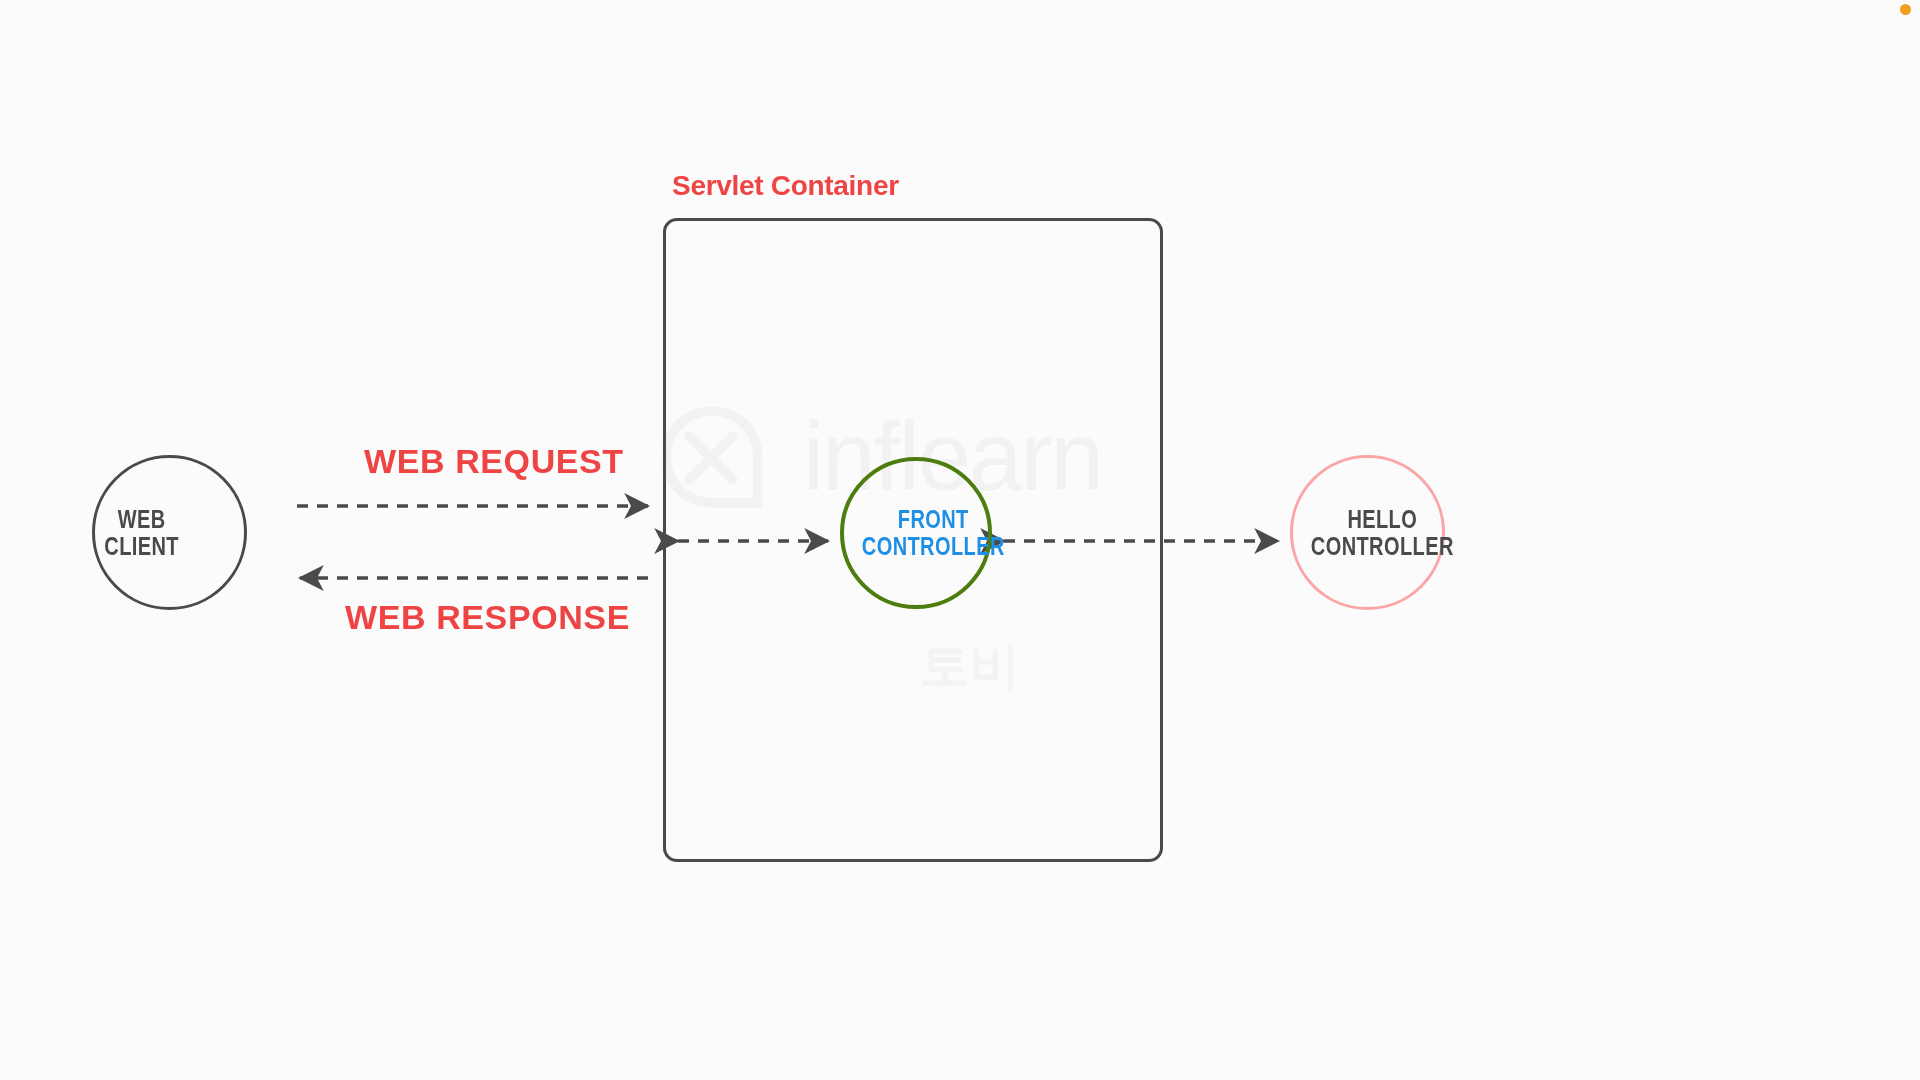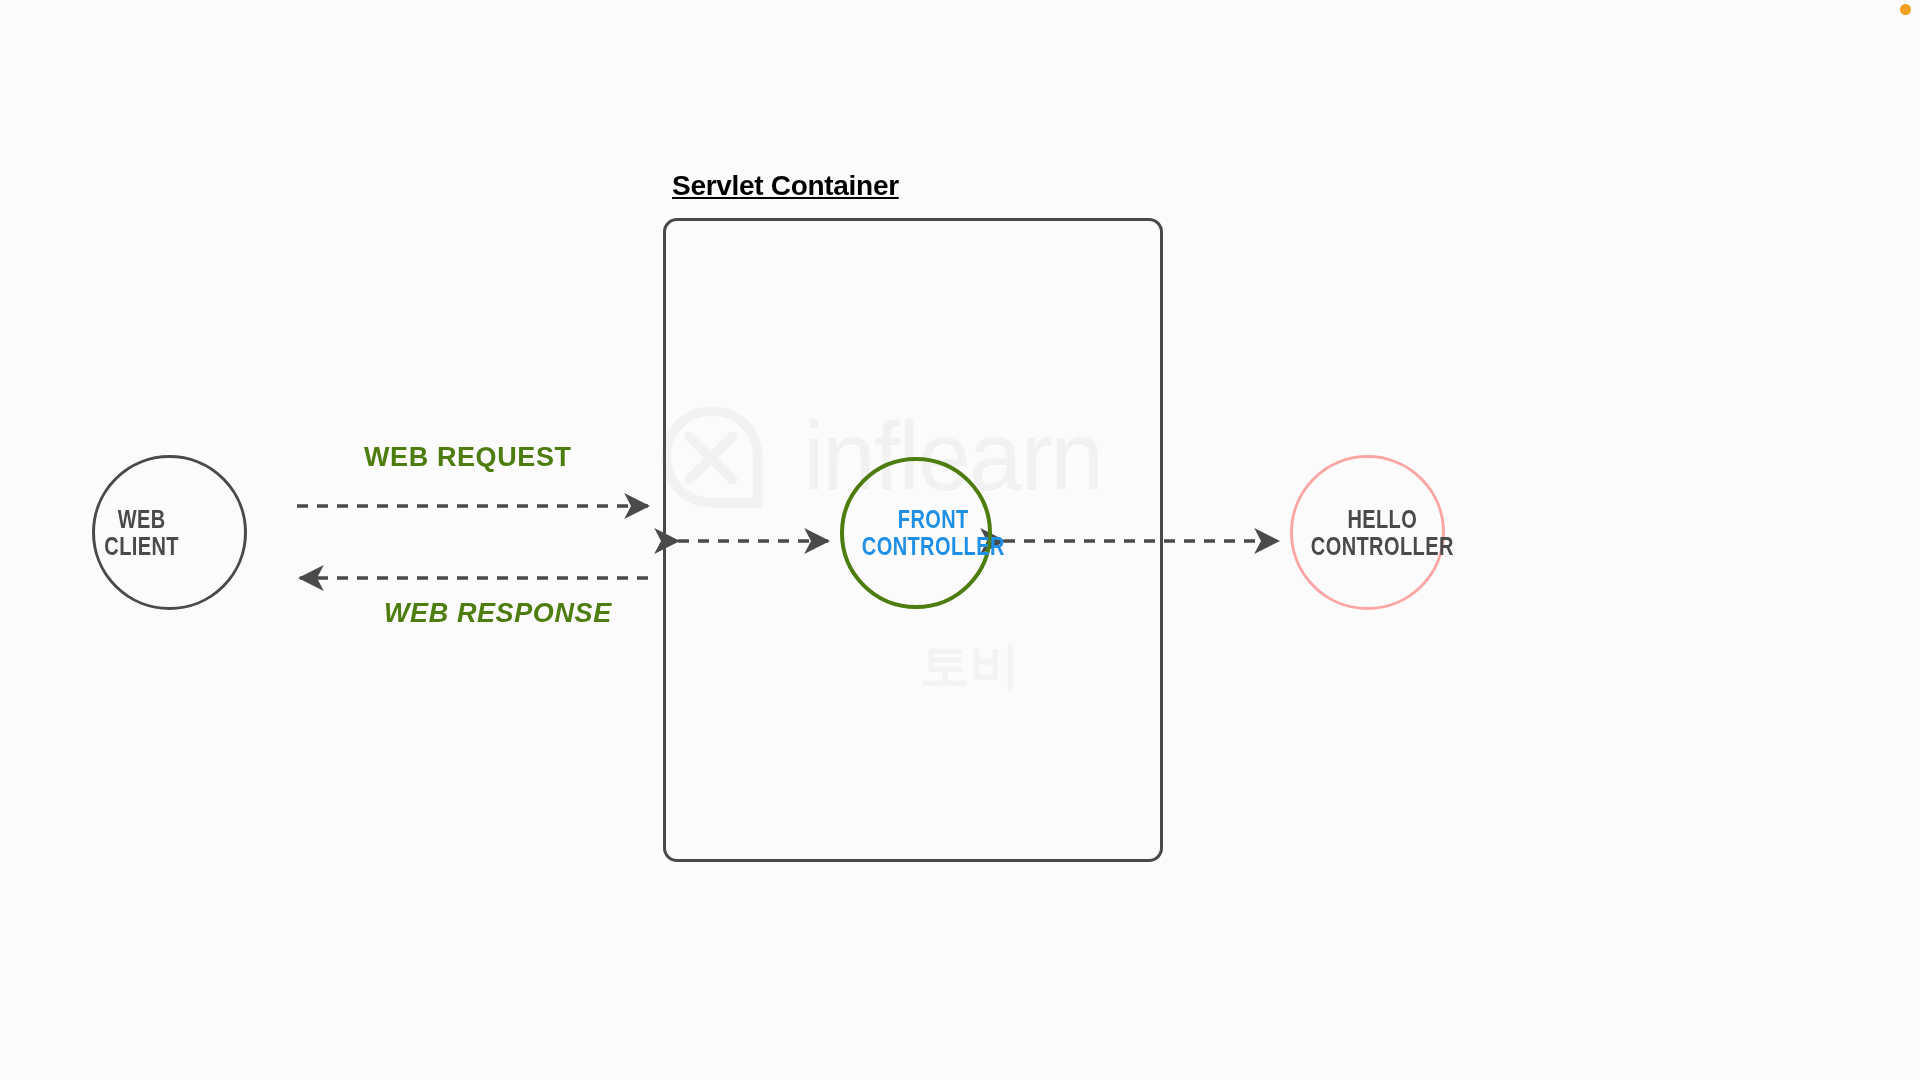--- a/index.html
+++ b/index.html
@@ -100,24 +100,23 @@
     height: 1080px;
     z-index: 3;
   }
 
   .container-title {
     position: absolute;
     left: 672px;
     top: 170px;
     font-size: 28px;
     font-weight: 700;
-    color: #000000;
+    color: #ef4444;
     letter-spacing: -0.3px;
     white-space: nowrap;
-    text-decoration: underline;
   }
 
   .servlet-box {
     position: absolute;
     left: 663px;
     top: 218px;
     width: 500px;
     height: 644px;
     border: 3px solid #4a4a4a;
     border-radius: 14px;
@@ -181,28 +180,28 @@
   }
   #hello-controller .node-label {
     font-size: 25px;
     color: #4a4a4a;
   }
 
   .edge-label {
     position: absolute;
     font-family: "Liberation Sans", sans-serif;
     font-weight: 700;
-    font-size: 27px;
+    font-size: 34px;
     letter-spacing: 0.6px;
-    color: #4d7c0f;
+    color: #ef4444;
     white-space: nowrap;
     text-align: right;
   }
   #label-web-request { left: 364px; top: 442px; }
-  #label-web-response { left: 384px; top: 598px; font-style: italic; }
+  #label-web-response { left: 345px; top: 598px; }
 
   .corner-dot {
     position: absolute;
     right: 9px;
     top: 4px;
     width: 11px;
     height: 11px;
     border-radius: 50%;
     background: #f0a01e;
     z-index: 10;

